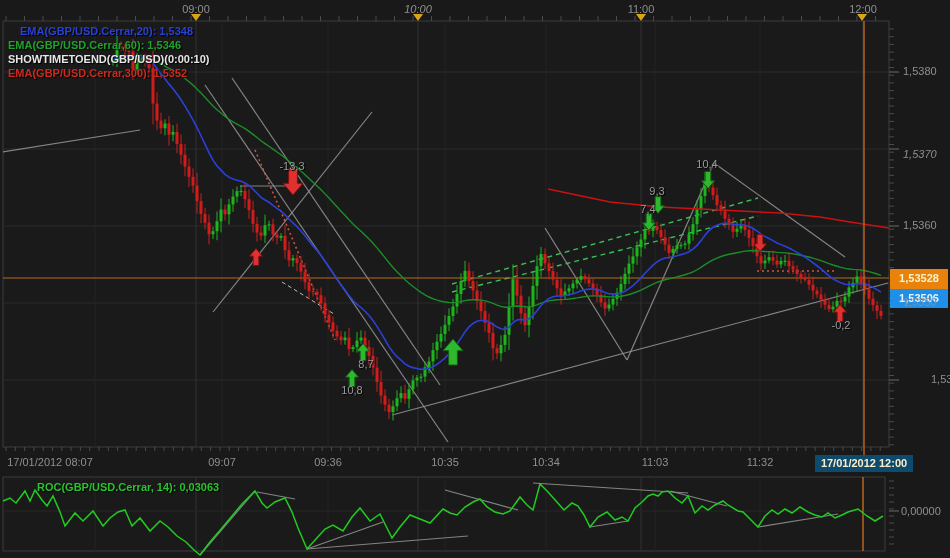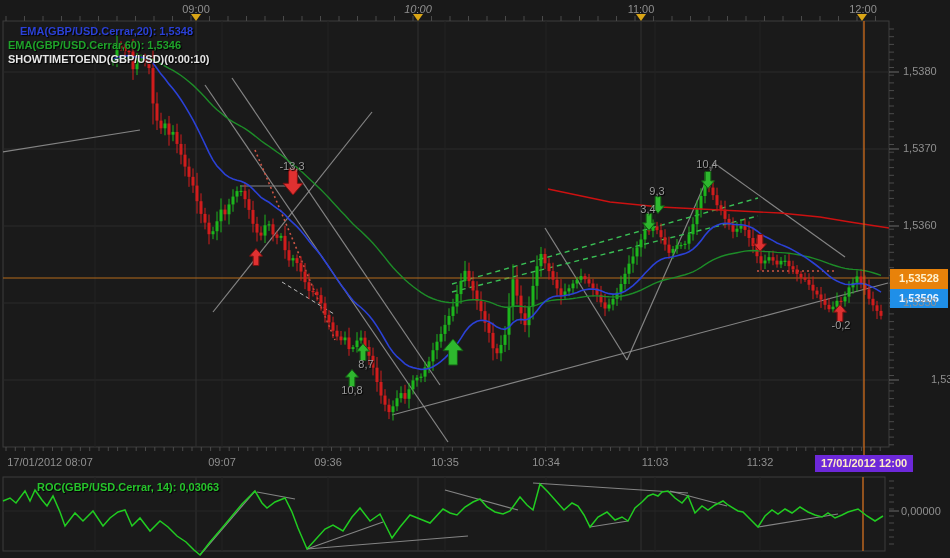--- a/index.html
+++ b/index.html
@@ -10,21 +10,21 @@
   .center{transform:translateX(-50%);}
   .legend{position:absolute;left:8px;font-size:11px;font-weight:bold;white-space:nowrap;text-shadow:1px 1px 1px #000;}
   .leg-blue{color:#2b41d6;padding-left:12px;}
   .leg-green{color:#1fa32a;}
   .leg-white{color:#e6e6e6;}
   .leg-red{color:#cc2a1f;}
   .roclab{position:absolute;left:8px;top:481px;font-size:11px;font-weight:bold;color:#27c42c;white-space:nowrap;text-shadow:1px 1px 1px #000;padding-left:29px;}
   .badge{position:absolute;font-size:11px;font-weight:bold;text-align:center;}
   .badge-bid{left:890px;top:269px;width:58px;height:34px;line-height:18px;background:#e8820a;color:#fdf2cf;}
   .badge-ask{left:890px;top:289px;width:58px;height:19px;line-height:19px;background:#1f8fe8;color:#eaf4ff;}
-  .badge-time{left:815px;top:455px;width:98px;height:17px;line-height:17px;background:#6d28d9;color:#ffecc6;}
+  .badge-time{left:815px;top:455px;width:98px;height:17px;line-height:17px;background:#0c4a6e;color:#ffecc6;}
   .siglab{position:absolute;font-size:11px;color:#9a9a9a;white-space:nowrap;transform:translateX(-50%);text-shadow:1px 1px 1px #000;}
   .strip{position:absolute;left:0;width:950px;}
 </style>
 </head>
 <body>
 
 <div class="stage">
   <svg id="chart" width="950" height="558">
       <rect x="0" y="0" width="950" height="558" fill="#191919"></rect>
       <rect x="3" y="21" width="886" height="426" fill="#1a1a1a" stroke="#3c3c3c" stroke-width="1"></rect>
@@ -706,50 +706,51 @@
       <line x1="533" y1="483" x2="688" y2="493" stroke="#969696" stroke-width="1.2" opacity="0.85"></line>
       <line x1="670" y1="491" x2="727" y2="506" stroke="#969696" stroke-width="1.2" opacity="0.85"></line>
       <line x1="590" y1="527" x2="628" y2="521" stroke="#969696" stroke-width="1.2" opacity="0.85"></line>
       <line x1="758" y1="527" x2="838" y2="514" stroke="#969696" stroke-width="1.2" opacity="0.85"></line>
       <polyline points="3,501 10,498 16,503 25,491 30,501 35,490 42,500 47,506 53,496 60,512 65,526 75,513 83,521 93,511 103,526 110,518 118,512 125,510 132,526 140,518 150,531 160,521 168,527 177,536 186,542 194,550 200,555 210,542 222,528 232,516 242,504 250,496 255,491 262,503 267,508 275,502 285,498 292,512 298,528 307,549 316,539 325,529 333,525 343,531 352,517 360,508 370,521 380,514 392,538 400,527 410,515 420,519 430,523 443,509 450,513 457,515 465,507 473,502 480,499 487,507 495,512 503,514 510,511 520,497 527,505 533,510 540,484 548,492 556,501 564,510 572,503 578,506 584,515 590,527 598,517 607,512 615,520 622,517 628,521 635,508 642,502 648,496 653,494 658,496 662,492 668,491 675,498 682,503 688,496 695,513 702,506 708,510 715,505 723,501 728,505 738,511 743,512 752,521 758,527 765,516 772,510 778,514 785,509 792,513 800,507 808,512 815,515 822,517 828,513 835,518 842,515 848,512 858,509 867,516 875,521 883,516" fill="none" stroke="#21cc21" stroke-width="1.5"></polyline>
     </svg>
 
   <div class="legend leg-blue" style="top:25px">EMA(GBP/USD.Cerrar,20): 1,5348</div>
   <div class="legend leg-green" style="top:39px">EMA(GBP/USD.Cerrar,60): 1,5346</div>
   <div class="legend leg-white" style="top:53px">SHOWTIMETOEND(GBP/USD)(0:00:10)</div>
+  <div class="legend leg-red" style="top:67px">EMA(GBP/USD.Cerrar,300): 1,5352</div>
 
   <div class="roclab">ROC(GBP/USD.Cerrar, 14): 0,03063</div>
 
   <div class="strip" id="top-axis" style="top:0;height:21px"></div>
   <div class="strip" id="bottom-axis" style="top:447px;height:28px"></div>
   <div id="price-axis" style="position:absolute;left:889px;top:21px;width:61px;height:430px"></div>
 
   <div class="badge badge-bid">1,53528</div>
   <div class="badge badge-ask">1,53506</div>
   <div class="badge badge-time">17/01/2012 12:00</div>
   <div class="lab" style="left:901px;top:505px">0,00000</div>
 
   <div id="siglabels">
       <div class="siglab" style="left: 292px; top: 160px;">-13,3</div>
       <div class="siglab" style="left: 352px; top: 384px;">10,8</div>
       <div class="siglab" style="left: 366px; top: 358px; text-align: center;">8,7</div>
-      <div class="siglab" style="left: 648px; top: 203px;">3,4</div>
+      <div class="siglab" style="left: 648px; top: 203px;">7,4</div>
       <div class="siglab" style="left: 657px; top: 185px;">9,3</div>
       <div class="siglab" style="left: 707px; top: 158px;">10,4</div>
       <div class="siglab" style="left: 841px; top: 319px;">-0,2</div>
     </div>
 <div class="lab center" style="left: 196px; top: 3px;">09:00</div>
     <div class="lab center" style="left: 418px; top: 3px; font-style: italic;">10:00</div>
     <div class="lab center" style="left: 641px; top: 3px;">11:00</div>
     <div class="lab center" style="left: 863px; top: 3px;">12:00</div>
     <div class="lab center" style="left: 50px; top: 456px;">17/01/2012 08:07</div>
     <div class="lab center" style="left: 222px; top: 456px;">09:07</div>
     <div class="lab center" style="left: 328px; top: 456px;">09:36</div>
     <div class="lab center" style="left: 445px; top: 456px;">10:35</div>
     <div class="lab center" style="left: 546px; top: 456px;">10:34</div>
     <div class="lab center" style="left: 655px; top: 456px;">11:03</div>
     <div class="lab center" style="left: 760px; top: 456px;">11:32</div>
     <div class="lab " style="left: 903px; top: 65px;">1,5380</div>
-    <div class="lab " style="left: 903px; top: 142px;">1,5370</div>
+    <div class="lab " style="left: 903px; top: 148px; font-style: italic;">1,5370</div>
     <div class="lab " style="left: 903px; top: 219px;">1,5360</div>
     <div class="lab " style="left: 903px; top: 296px;">1,5350</div>
     <div class="lab " style="left: 903px; top: 373px; margin-left: 28px;">1,5340</div>
   </div>
 
 </body></html>

